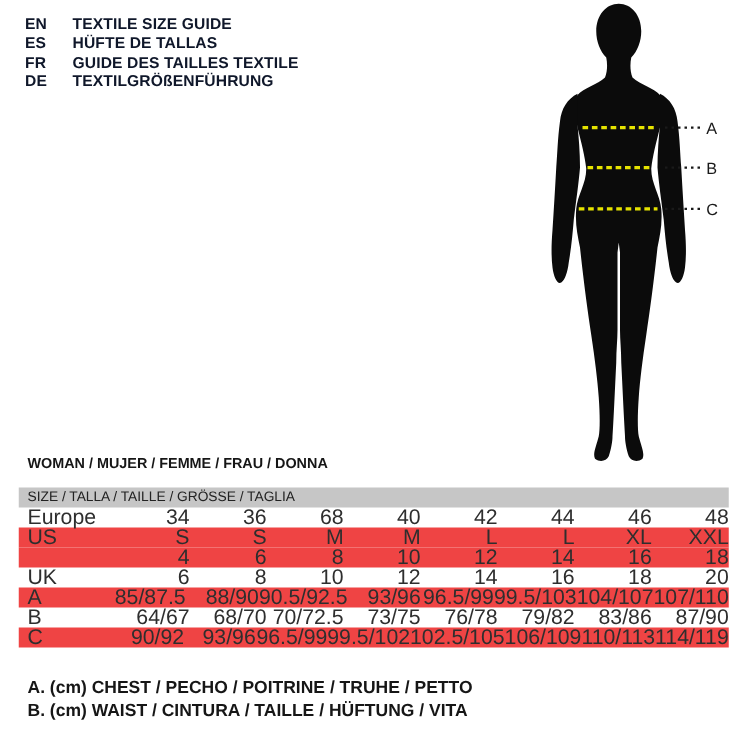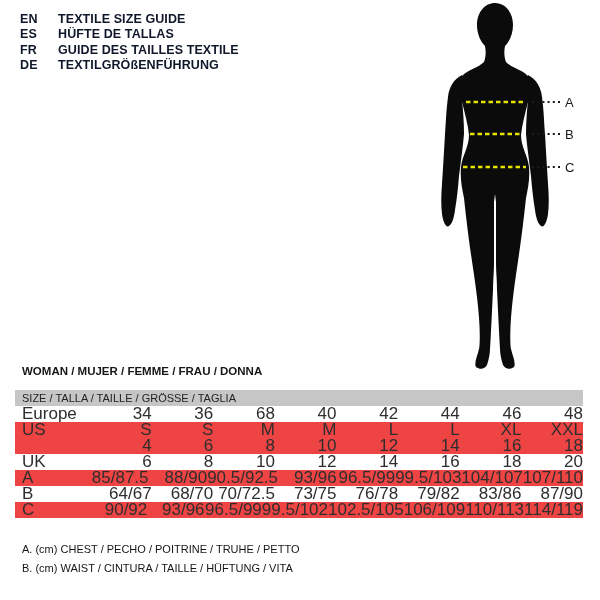--- a/index.html
+++ b/index.html
@@ -18,21 +18,21 @@
   .woman-label { position:absolute; left:22px; top:365px; font-size:11.5px; font-weight:700; color:#161616; }
   
   .size-table { position:absolute; left:15px; top:390px; width:568px; }
   .size-header { background:#c6c6c6; height:16px; line-height:16px; padding-left:7px; font-size:11px; color:#222; }
   .trow { display:flex; height:16px; line-height:16px; font-size:17px; color:#2e2e2e; }
   .trow.shaded { background:#ef4444; }
   .trow .lbl { width:75px; padding-left:7px; box-sizing:border-box; }
   .trow .val { flex:1; text-align:right; }
   
   .legend-block { position:absolute; left:22px; top:540px; }
-  .legend-line { font-size:11px; font-weight:400; line-height:19px; color:#161616; }
+  .legend-line { font-size:14px; font-weight:700; line-height:19px; color:#161616; }
 </style>
 </head>
 <body>
 
 <div class="lang-block">
   <div class="lang-row">
     <span class="lang-code">EN</span>
     <span>TEXTILE SIZE GUIDE</span>
   </div>
   <div class="lang-row">

